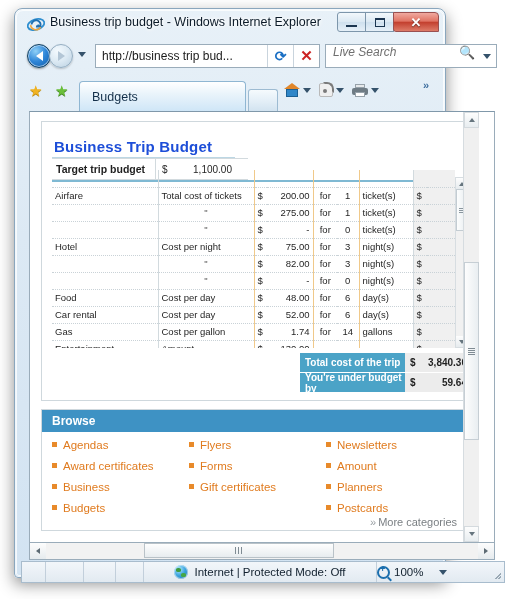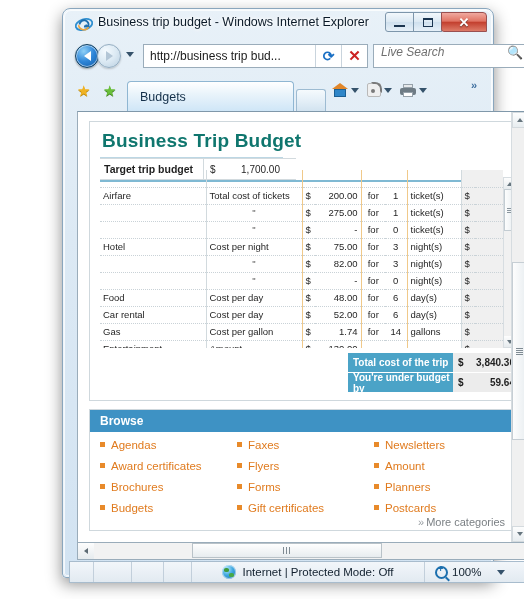--- a/index.html
+++ b/index.html
@@ -19,21 +19,20 @@
 
   
   #window {
     position: absolute;
     left: 14px; top: 8px;
     width: 432px; height: 570px;
     border-radius: 8px 8px 4px 4px;
     background: linear-gradient(180deg,#e8f1f8 0%, #dce9f4 40%, #d2e3f2 100%);
     border: 1px solid #8aa6bd;
     box-shadow: 0 6px 16px rgba(0,0,0,.45), 0 0 0 1px rgba(255,255,255,.6) inset;
-    margin-left: 48px;
   }
   #window-glass-outline {
     position: absolute; inset: 1px;
     border-radius: 7px 7px 3px 3px;
     border: 1px solid rgba(255,255,255,.75);
     pointer-events: none;
   }
 
   
   #titlebar {
@@ -170,22 +169,22 @@
   }
 
   
   #sheet-card {
     position: absolute; left: 11px; top: 9px;
     width: 423px; height: 280px;
     background: #fff;
     border: 1px solid #cfd8dd;
   }
   #sheet-title {
-    position:absolute; left: 12px; top: 8px;
-    font-size: 19px; font-weight: bold; color: #0f766e;
+    position:absolute; left: 12px; top: 16px;
+    font-size: 15px; font-weight: bold; color: #1d4ed8;
     letter-spacing: .2px;
   }
   #sheet-title-rule {
     position:absolute; left: 10px; top: 35px; width: 183px; height: 1px; background:#bcd7e4;
   }
   #target-row {
     position: absolute; left: 10px; top: 36px; width: 196px; height: 22px;
     border: 1px solid #d2dade; border-left: none; border-right: none;
     display: flex; align-items: center;
   }
@@ -339,21 +338,21 @@
     font-size: 11.5px; color: #11202e;
   }
   #globe-icon { width:14px; height:14px; border-radius:50%;
     background: radial-gradient(circle at 35% 30%, #b9ebff 0%, #3ea6e0 45%, #1b6fa8 100%);
     box-shadow: inset 0 0 0 1px rgba(255,255,255,.5);
     position: relative; overflow:hidden; }
   #globe-icon::before { content:""; position:absolute; left:2px; top:3px; width:5px; height:4px; background:#3f9b3f; border-radius:40%; }
   #globe-icon::after { content:""; position:absolute; left:7px; top:8px; width:5px; height:4px; background:#46a846; border-radius:40%; }
   #zoom-area {
     width: 112px; display:flex; align-items:center; gap:4px;
-    border-left: 1px solid #c2cfdb; height:100%; padding-left: 10px;
+    border-left: 1px solid #c2cfdb; height:100%; 
     font-size: 11.5px; color:#11202e;
   }
   #zoom-mag { width: 13px; height: 13px; border:2px solid #1c6fae; border-radius:50%; position:relative; }
   #zoom-mag::after { content:""; position:absolute; right:-4px; bottom:-3px; width:5px; height:2px; background:#1c6fae; transform:rotate(45deg); }
   #zoom-mag::before { content:"+"; position:absolute; left:1px; top:-4px; font-size:9px; color:#1c6fae; font-weight:bold; }
   #resize-grip {
     width: 16px; height: 100%; position:relative;
   }
   #resize-grip::after {
     content:""; position:absolute; right:3px; bottom:3px; width:8px; height:8px;
@@ -471,21 +470,21 @@
     <div id="content-frame">
       <div id="page">
 
         <div id="sheet-card">
           <div id="sheet-title">Business Trip Budget</div>
           <div id="sheet-title-rule"></div>
 
           <div id="target-row">
             <div id="target-label">Target trip budget</div>
             <div id="target-cur">$</div>
-            <div id="target-val">1,700.00</div>
+            <div id="target-val">1,100.00</div>
           </div>
           <div id="target-underline"></div>
 
           <div id="table-wrap">
             <table id="budget-table">
               <colgroup>
                 <col class="c-cat">
                   <col class="c-desc">
                   <col class="c-cur">
                   <col class="c-amt">
@@ -656,32 +655,28 @@
                 <div class="browse-link">
                   <span class="bullet"></span>
                   <span>Agendas</span>
                 </div>
                 <div class="browse-link">
                   <span class="bullet"></span>
                   <span>Award certificates</span>
                 </div>
                 <div class="browse-link">
                   <span class="bullet"></span>
-                  <span>Brochures</span>
+                  <span>Business</span>
                 </div>
                 <div class="browse-link">
                   <span class="bullet"></span>
                   <span>Budgets</span>
                 </div>
               </div>
               <div class="browse-col">
-                <div class="browse-link">
-                  <span class="bullet"></span>
-                  <span>Faxes</span>
-                </div>
                 <div class="browse-link">
                   <span class="bullet"></span>
                   <span>Flyers</span>
                 </div>
                 <div class="browse-link">
                   <span class="bullet"></span>
                   <span>Forms</span>
                 </div>
                 <div class="browse-link">
                   <span class="bullet"></span>

